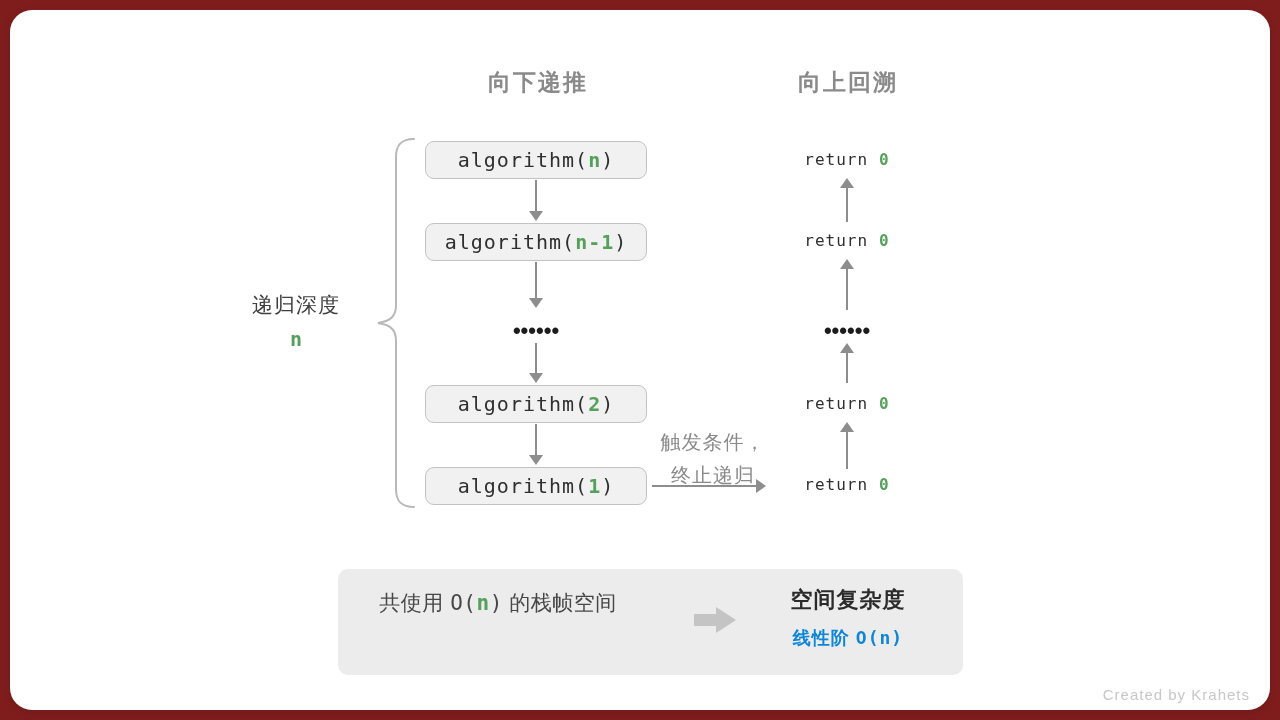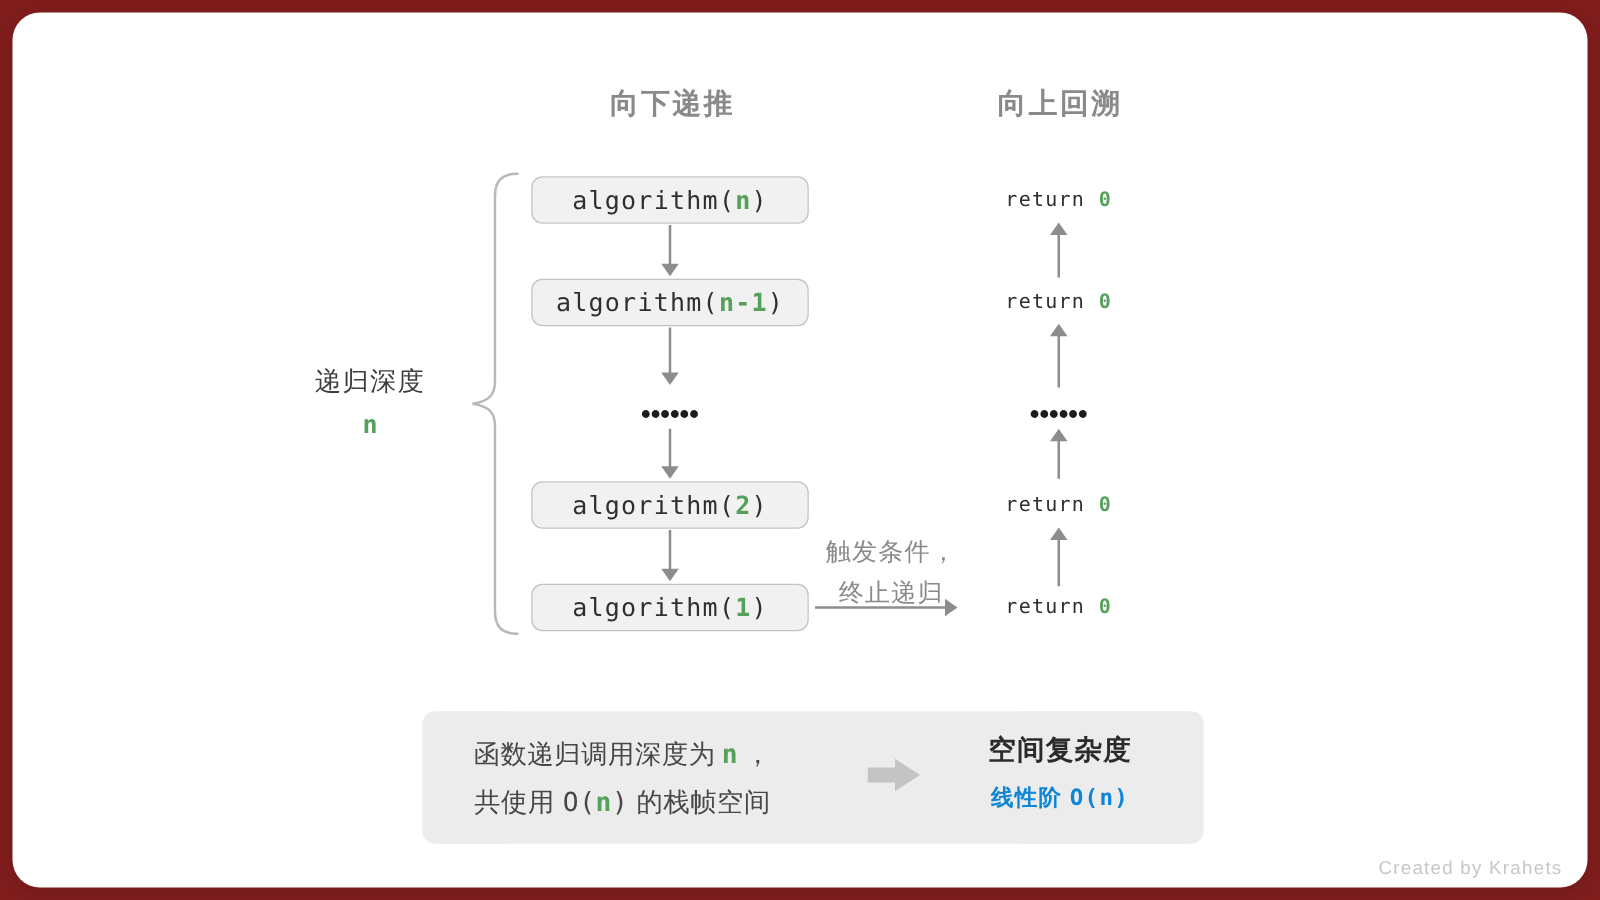--- a/index.html
+++ b/index.html
@@ -150,21 +150,20 @@
       <div>终止递归</div>
     </div>
 
     <div class="h-arrow" style="left:642px;top:469px;width:114px;">
       <div class="line"></div>
         <div class="head"></div>
     </div>
 
     <div class="summary-box"></div>
     <div class="summary-text">
-      <div><span>函数递归调用深度为</span><span class="g mono var">n</span><span>，</span></div>
       <div><span>共使用 </span><span class="code">O(</span><span class="g mono">n</span><span class="code">)</span><span> 的栈帧空间</span></div>
     </div>
 
     <svg class="abs" style="left:684px;top:597px;" width="42" height="26" viewBox="0 0 42 26">
       <polygon points="0,7 22,7 22,0 42,13 22,26 22,19 0,19" fill="#c4c4c4"></polygon>
     </svg>
 
     <div class="result-title">空间复杂度</div>
     <div class="result-value">
       <span>线性阶 </span><span class="mono">O(n)</span>

